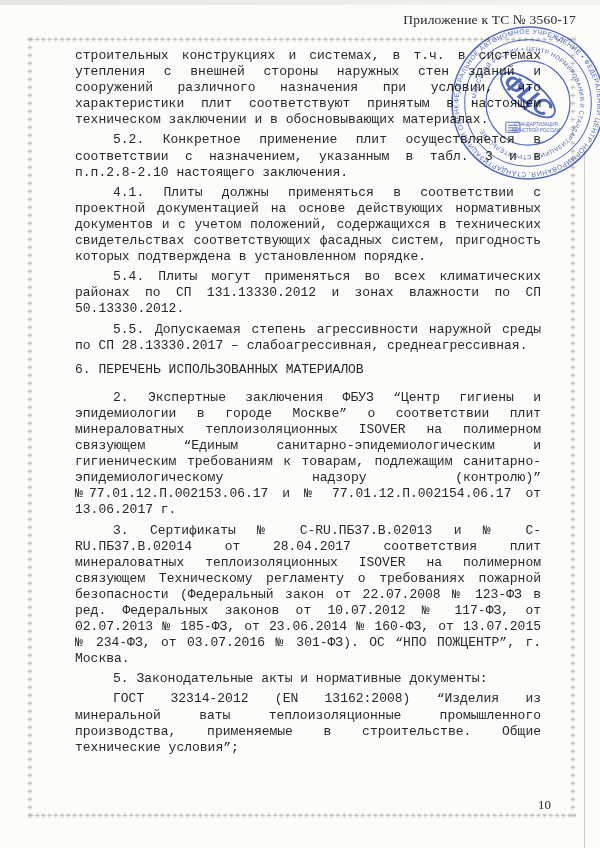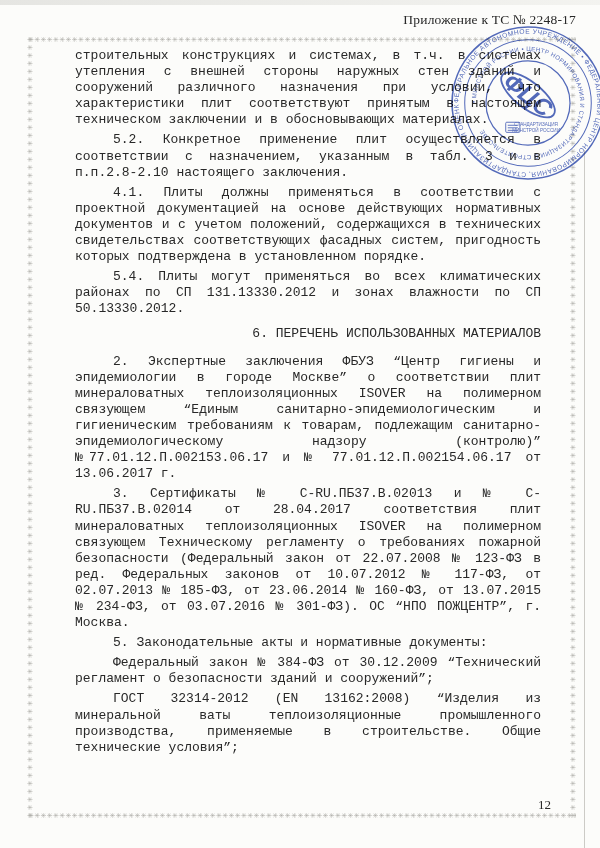--- a/index.html
+++ b/index.html
@@ -22,57 +22,57 @@
   .chain-bottom{top:812px;}
   .chain-v{top:36px;width:8px;height:784px;writing-mode:vertical-rl;text-orientation:upright;letter-spacing:0;}
   .chain-left{left:26px;}
   .chain-right{left:569px;}
   
   .content{position:absolute;left:75px;top:48px;width:466px;z-index:2;
     font-size:13px;line-height:16.1px;text-align:justify;
     hyphens:auto;font-family:Liberation Mono, monospace;-webkit-hyphens:auto;}
   .content p{margin:0 0 4px 0;}
   .content p.ind{text-indent:38px;}
-  .heading{text-align:right;margin:8px 0 12px 0;}
+  .heading{text-align:left;margin:8px 0 12px 0;}
   .pageno{position:absolute;top:797px;right:49px;font-size:13px;z-index:2;}
   
   .stamp{position:absolute;left:447px;top:22px;width:162px;height:162px;
     opacity:.88;mix-blend-mode:multiply;z-index:5;}
 </style>
 </head>
 <body>
 
 <div class="scan-top"></div>
 <div class="scan-right-line"></div>
 
-<div class="hdr">Приложение к ТС № 2248-17</div>
+<div class="hdr">Приложение к ТС № 3560-17</div>
 
 <div class="chain chain-h chain-top">✳✳✳✳✳✳✳✳✳✳✳✳✳✳✳✳✳✳✳✳✳✳✳✳✳✳✳✳✳✳✳✳✳✳✳✳✳✳✳✳✳✳✳✳✳✳✳✳✳✳✳✳✳✳✳✳✳✳✳✳✳✳✳✳✳✳✳✳✳✳✳✳✳✳✳✳✳✳✳✳✳✳✳✳✳✳✳✳✳✳✳✳✳✳✳</div>
 <div class="chain chain-h chain-bottom">✳✳✳✳✳✳✳✳✳✳✳✳✳✳✳✳✳✳✳✳✳✳✳✳✳✳✳✳✳✳✳✳✳✳✳✳✳✳✳✳✳✳✳✳✳✳✳✳✳✳✳✳✳✳✳✳✳✳✳✳✳✳✳✳✳✳✳✳✳✳✳✳✳✳✳✳✳✳✳✳✳✳✳✳✳✳✳✳✳✳✳✳✳✳✳</div>
 <div class="chain chain-v chain-left">✳✳✳✳✳✳✳✳✳✳✳✳✳✳✳✳✳✳✳✳✳✳✳✳✳✳✳✳✳✳✳✳✳✳✳✳✳✳✳✳✳✳✳✳✳✳✳✳✳✳✳✳✳✳✳✳✳✳✳✳✳✳✳✳✳✳✳✳✳✳✳✳✳✳✳✳✳✳✳✳✳✳✳✳✳✳✳✳✳✳✳✳✳✳✳✳✳✳✳✳✳✳✳✳✳✳✳✳✳✳✳✳✳✳✳✳✳✳✳✳✳✳✳✳✳</div>
 <div class="chain chain-v chain-right">✳✳✳✳✳✳✳✳✳✳✳✳✳✳✳✳✳✳✳✳✳✳✳✳✳✳✳✳✳✳✳✳✳✳✳✳✳✳✳✳✳✳✳✳✳✳✳✳✳✳✳✳✳✳✳✳✳✳✳✳✳✳✳✳✳✳✳✳✳✳✳✳✳✳✳✳✳✳✳✳✳✳✳✳✳✳✳✳✳✳✳✳✳✳✳✳✳✳✳✳✳✳✳✳✳✳✳✳✳✳✳✳✳✳✳✳✳✳✳✳✳✳✳✳✳</div>
 
 <div class="content">
   <p>строительных конструкциях и системах, в т.ч. в системах утепления с внешней стороны наружных стен зданий и сооружений различного назначения при условии, что характеристики плит соответствуют принятым в настоящем техническом заключении и в обосновывающих материалах.</p>
   <p class="ind">5.2. Конкретное применение плит осуществляется в соответствии с назначением, указанным в табл. 3 и в п.п.2.8-2.10 настоящего заключения.</p>
   <p class="ind">4.1. Плиты должны применяться в соответствии с проектной документацией на основе действующих нормативных документов и с учетом положений, содержащихся в технических свидетельствах соответствующих фасадных систем, пригодность которых подтверждена в установленном порядке.</p>
   <p class="ind">5.4. Плиты могут применяться во всех климатических районах по СП 131.13330.2012 и зонах влажности по СП 50.13330.2012.</p>
+  <p class="ind">5.5. Допускаемая степень агрессивности наружной среды по СП 28.13330.2017 – слабоагрессивная, среднеагрессивная.</p>
 
   <div class="heading">
     <div>6. ПЕРЕЧЕНЬ ИСПОЛЬЗОВАННЫХ МАТЕРИАЛОВ</div>
   </div>
 
   <p class="ind">2. Экспертные заключения ФБУЗ “Центр гигиены и эпидемиологии в городе Москве” о соответствии плит минераловатных теплоизоляционных ISOVER на полимерном связующем “Единым санитарно-эпидемиологическим и гигиеническим требованиям к товарам, подлежащим санитарно-эпидемиологическому надзору (контролю)” №77.01.12.П.002153.06.17 и № 77.01.12.П.002154.06.17 от 13.06.2017 г.</p>
   <p class="ind">3. Сертификаты № C-RU.ПБ37.В.02013 и № C-RU.ПБ37.В.02014 от 28.04.2017 соответствия плит минераловатных теплоизоляционных ISOVER на полимерном связующем Техническому регламенту о требованиях пожарной безопасности (Федеральный закон от 22.07.2008 № 123-ФЗ в ред. Федеральных законов от 10.07.2012 № 117-ФЗ, от 02.07.2013 № 185-ФЗ, от 23.06.2014 № 160-ФЗ, от 13.07.2015 № 234-ФЗ, от 03.07.2016 № 301-ФЗ).  ОС “НПО ПОЖЦЕНТР”, г. Москва.</p>
   <p class="ind">5. Законодательные акты и нормативные документы:</p>
-  <p class="ind">Федеральный закон № 384-ФЗ от 30.12.2009 “Технический регламент о безопасности зданий и сооружений”;</p>
   <p class="ind">ГОСТ 32314-2012 (EN 13162:2008) “Изделия из минеральной ваты теплоизоляционные промышленного производства, применяемые в строительстве. Общие технические условия”;</p>
 </div>
 
-<div class="pageno">12</div>
+<div class="pageno">10</div>
 
 <svg class="stamp" viewBox="0 0 160 160" font-family="Liberation Sans, DejaVu Sans, sans-serif">
   <g fill="none" stroke="#3b55b4">
     <circle cx="80" cy="80" r="75" stroke-width="1.6"></circle>
     <circle cx="80" cy="80" r="62.5" stroke-width="1"></circle>
     <circle cx="80" cy="80" r="41.5" stroke-width="1.2"></circle>
   </g>
   <defs>
     <path id="ringA" d="M80,80 m-68.5,0 a68.5,68.5 0 1,1 137,0 a68.5,68.5 0 1,1 -137,0"></path>
     <path id="ringB" d="M80,80 m-51.5,0 a51.5,51.5 0 1,1 103,0 a51.5,51.5 0 1,1 -103,0"></path>

